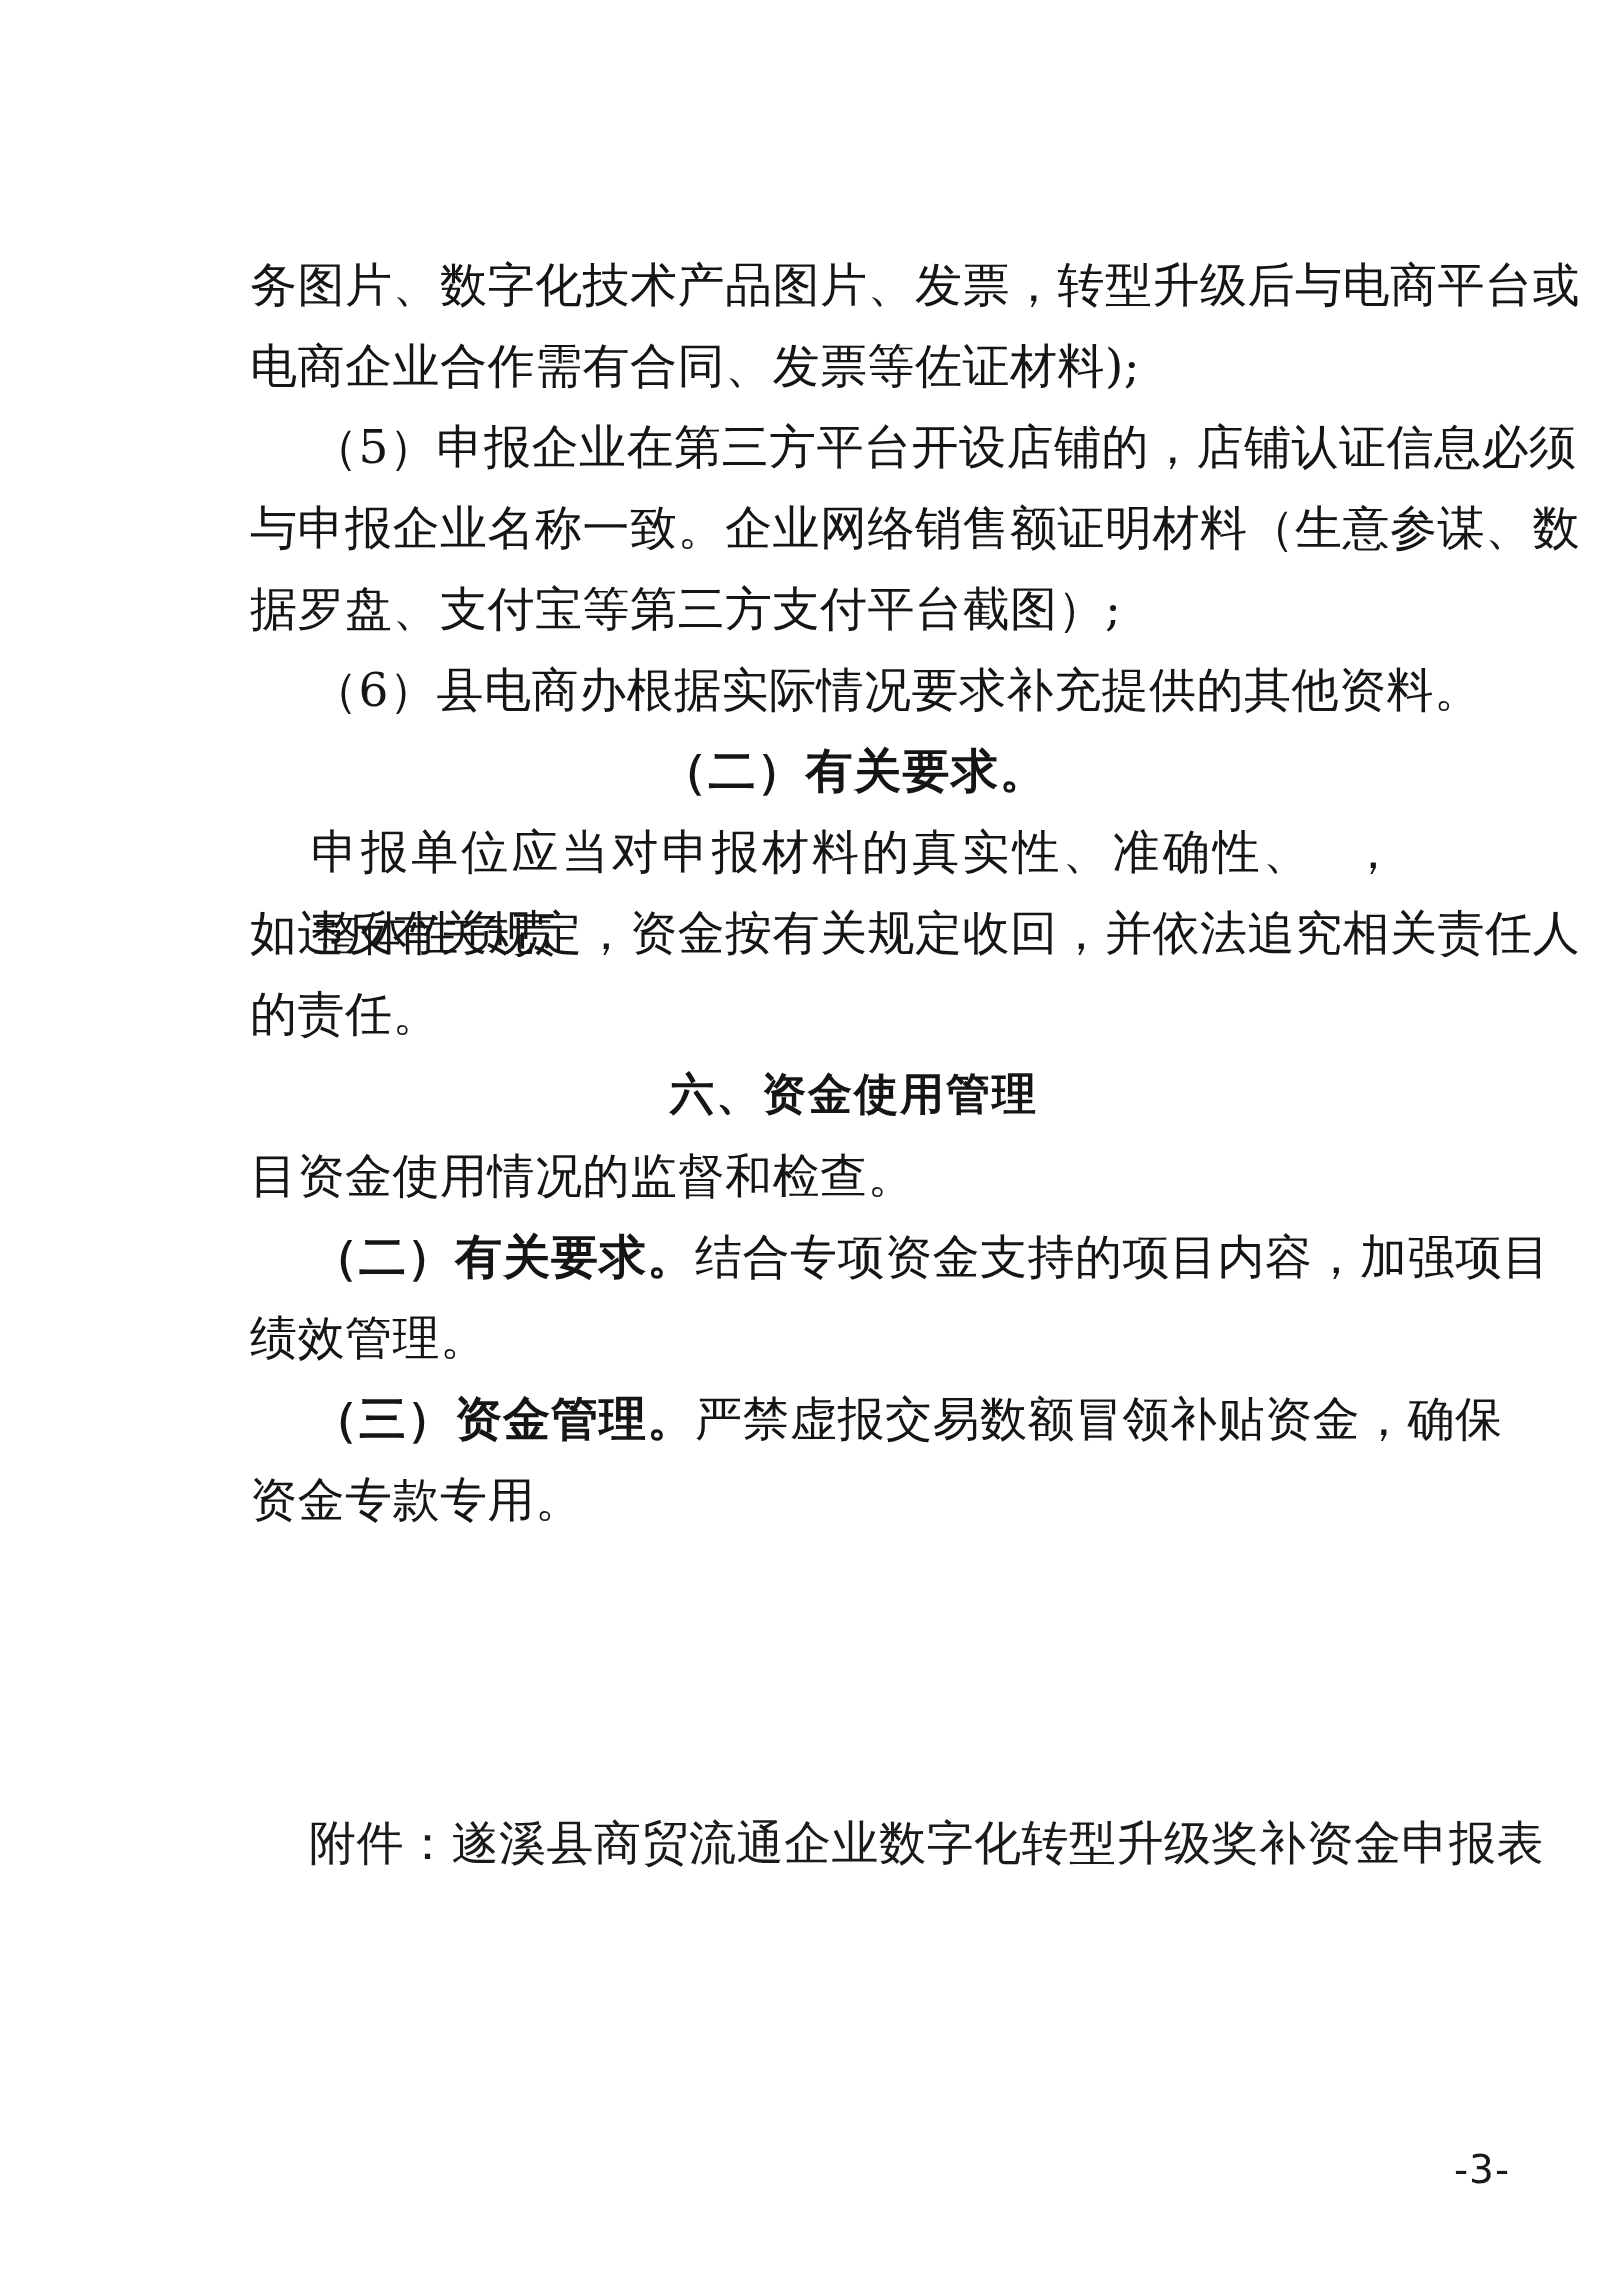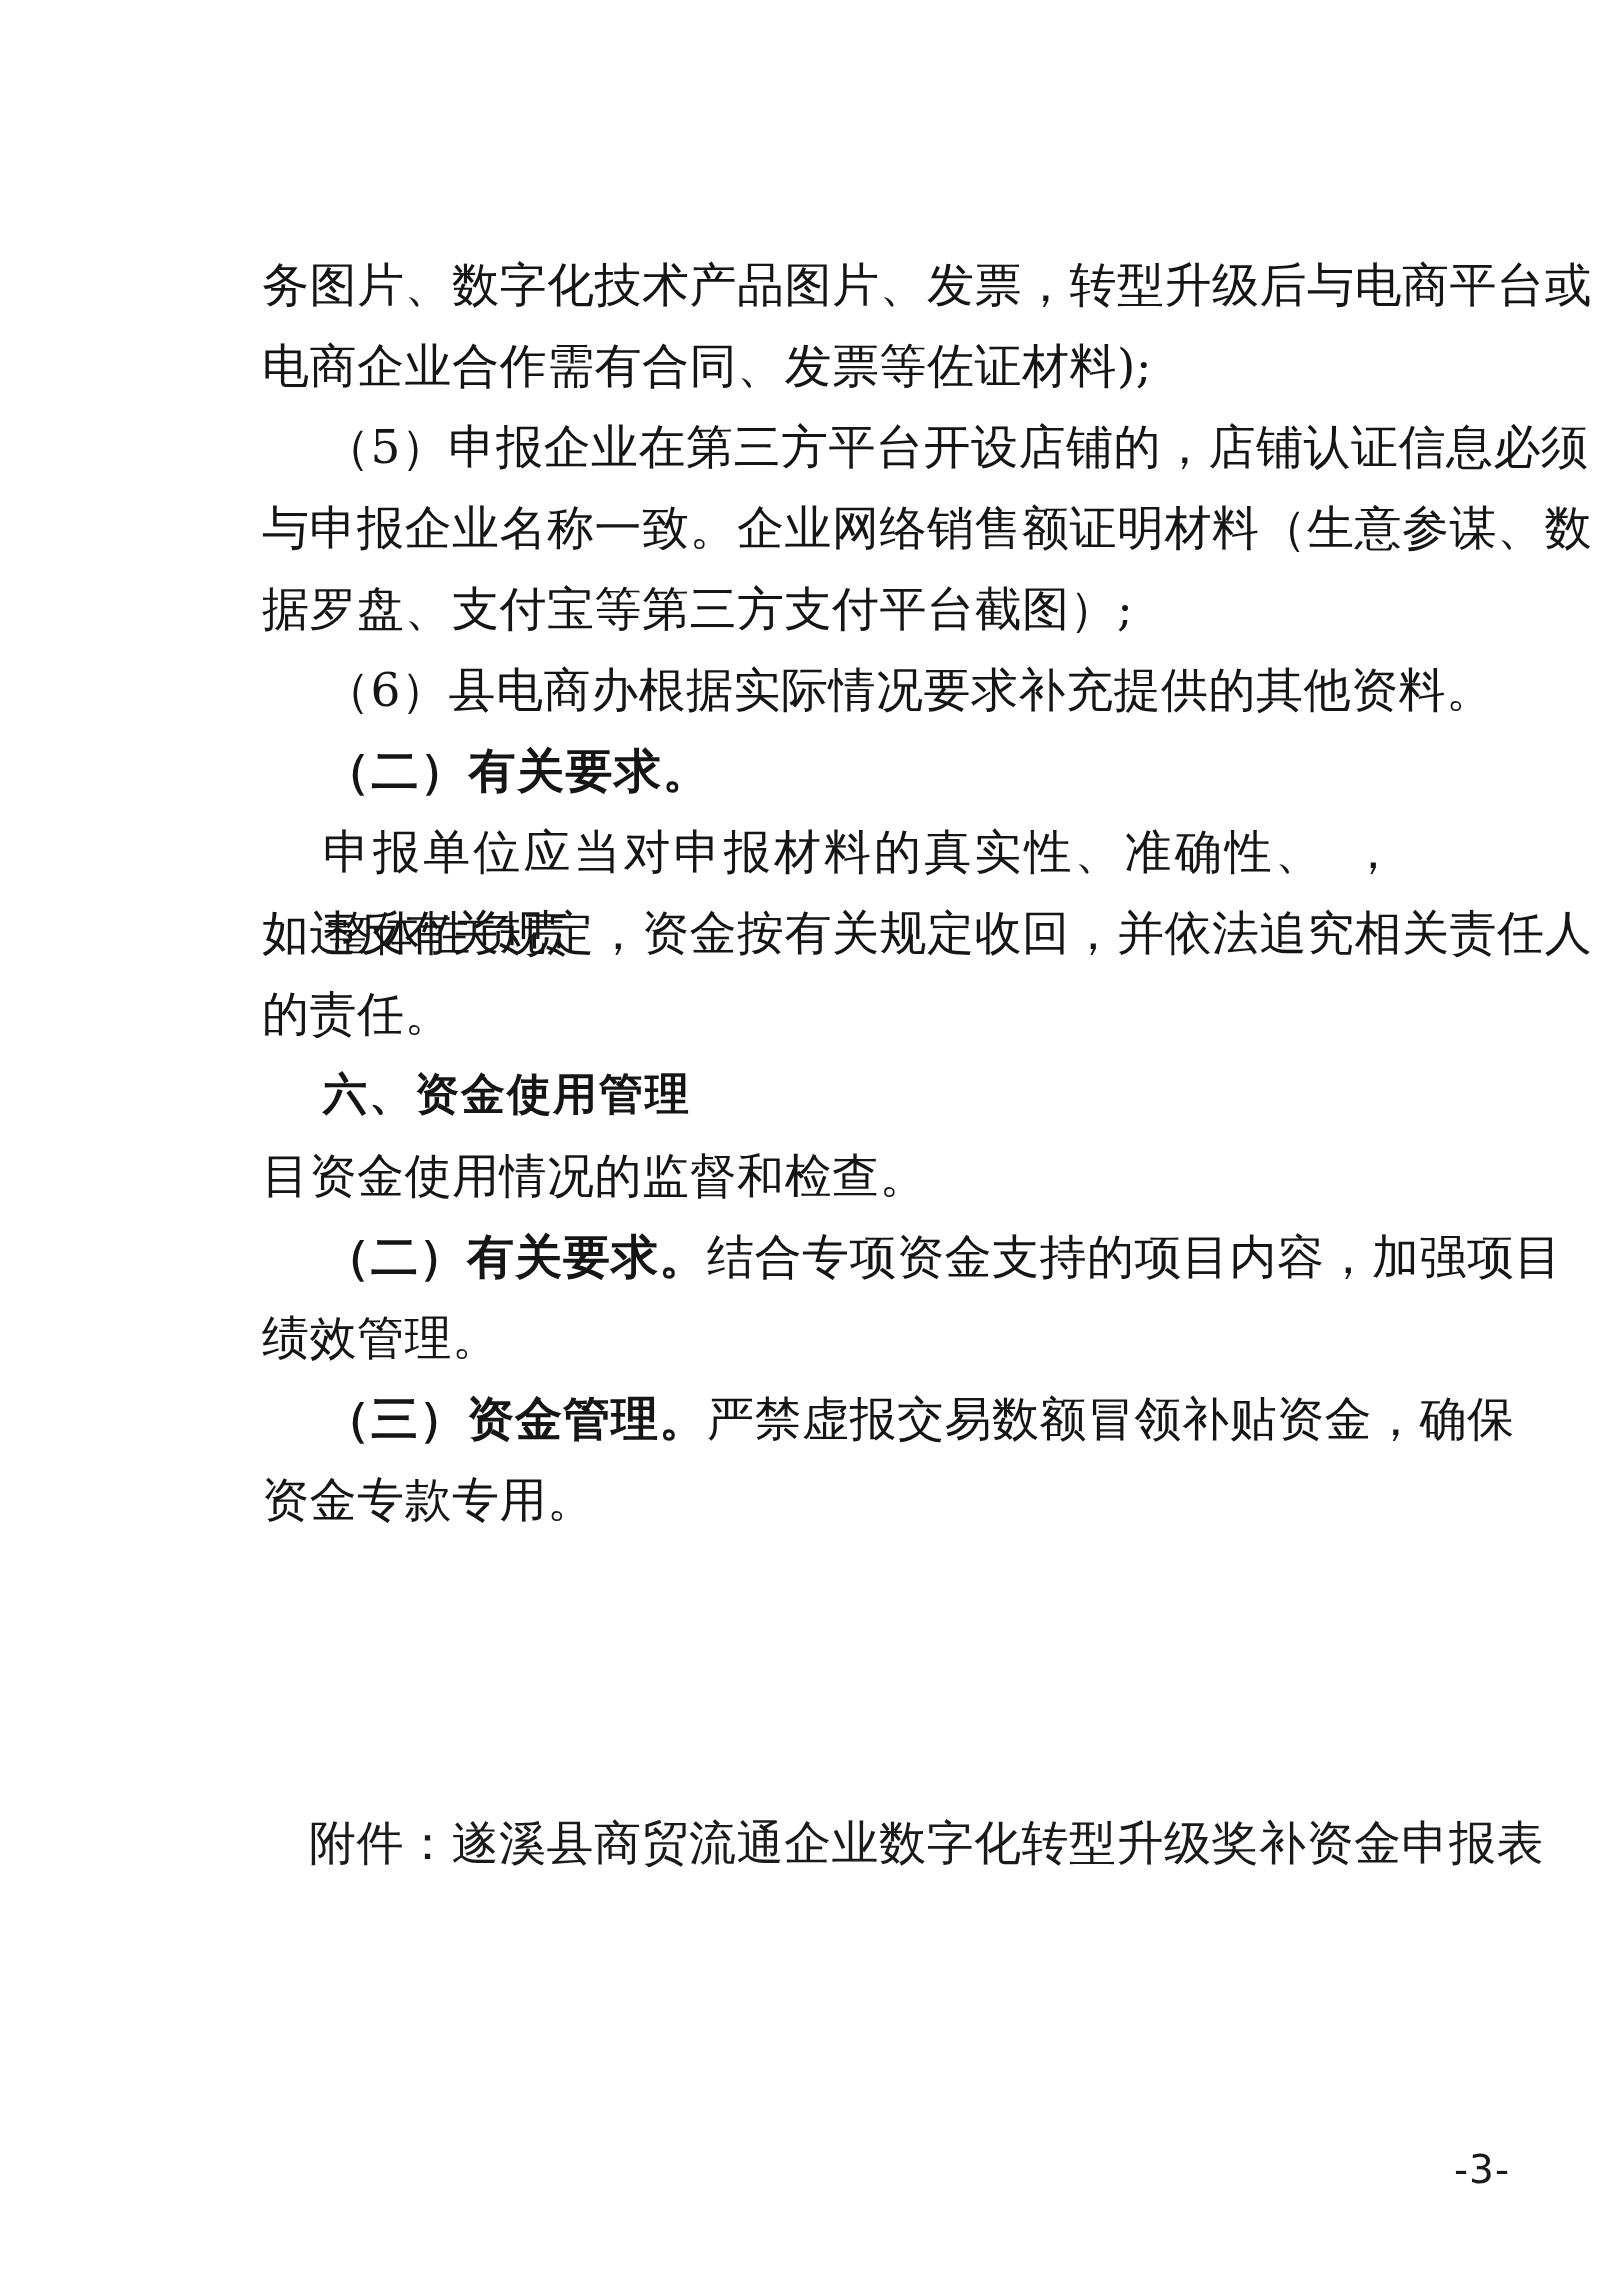--- a/index.html
+++ b/index.html
@@ -23,23 +23,22 @@
   }
   .line {
     height: 81px;
     line-height: 81px;
     font-size: 47px;
     letter-spacing: 0.5px;
     white-space: nowrap;
     font-family: "DejaVu Serif", serif;
     font-weight: 400;
     color: #151515;
-    margin-left: 12px;
   }
-  .line.indent { padding-left: 61px; }
+  .line.indent { padding-left: 61px; text-align: center; }
   .line.justify {
     white-space: normal;
     display: flex;
     justify-content: center;
   }
   .line.justify > span { display: inline-block; }
   .bold-run {
     font-weight: 700;
     letter-spacing: 1px;
   }

